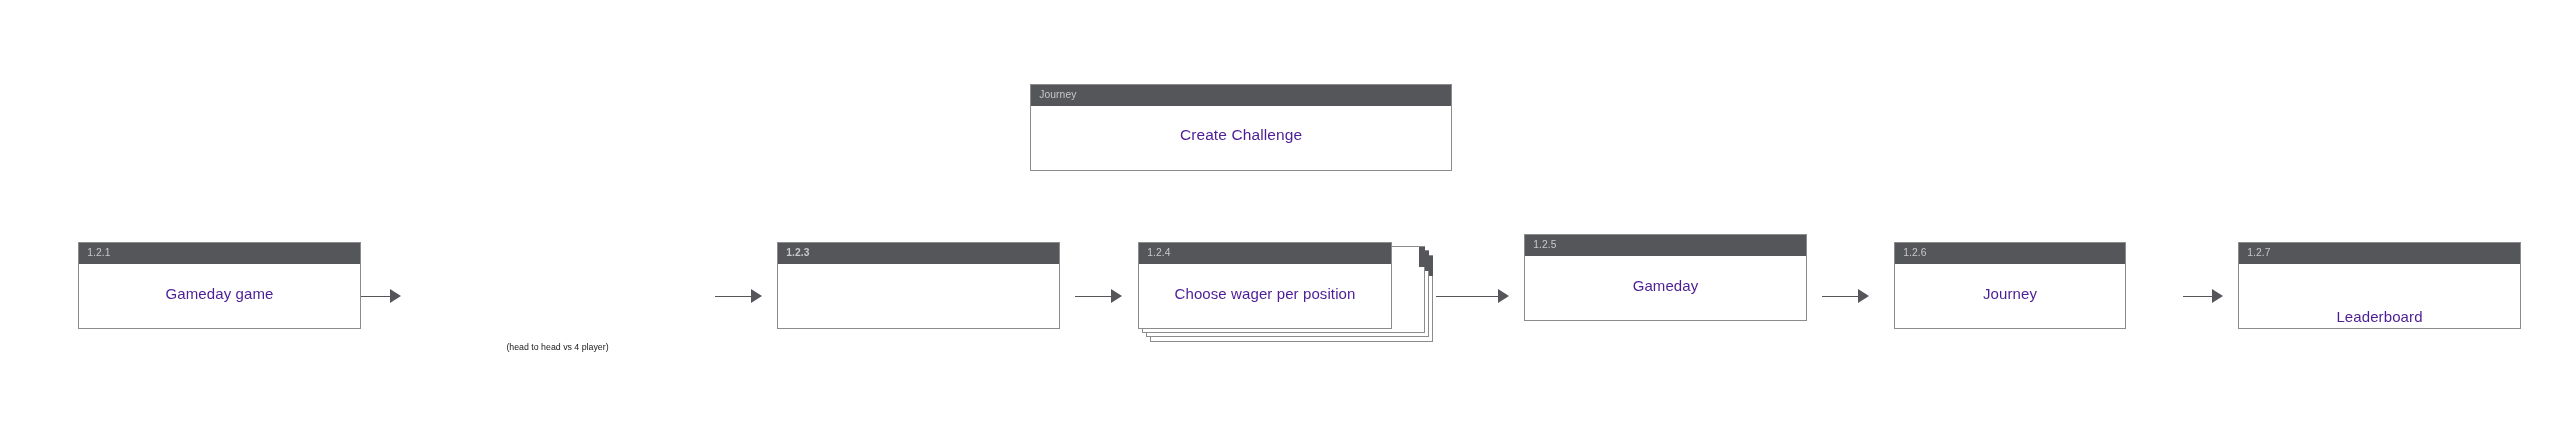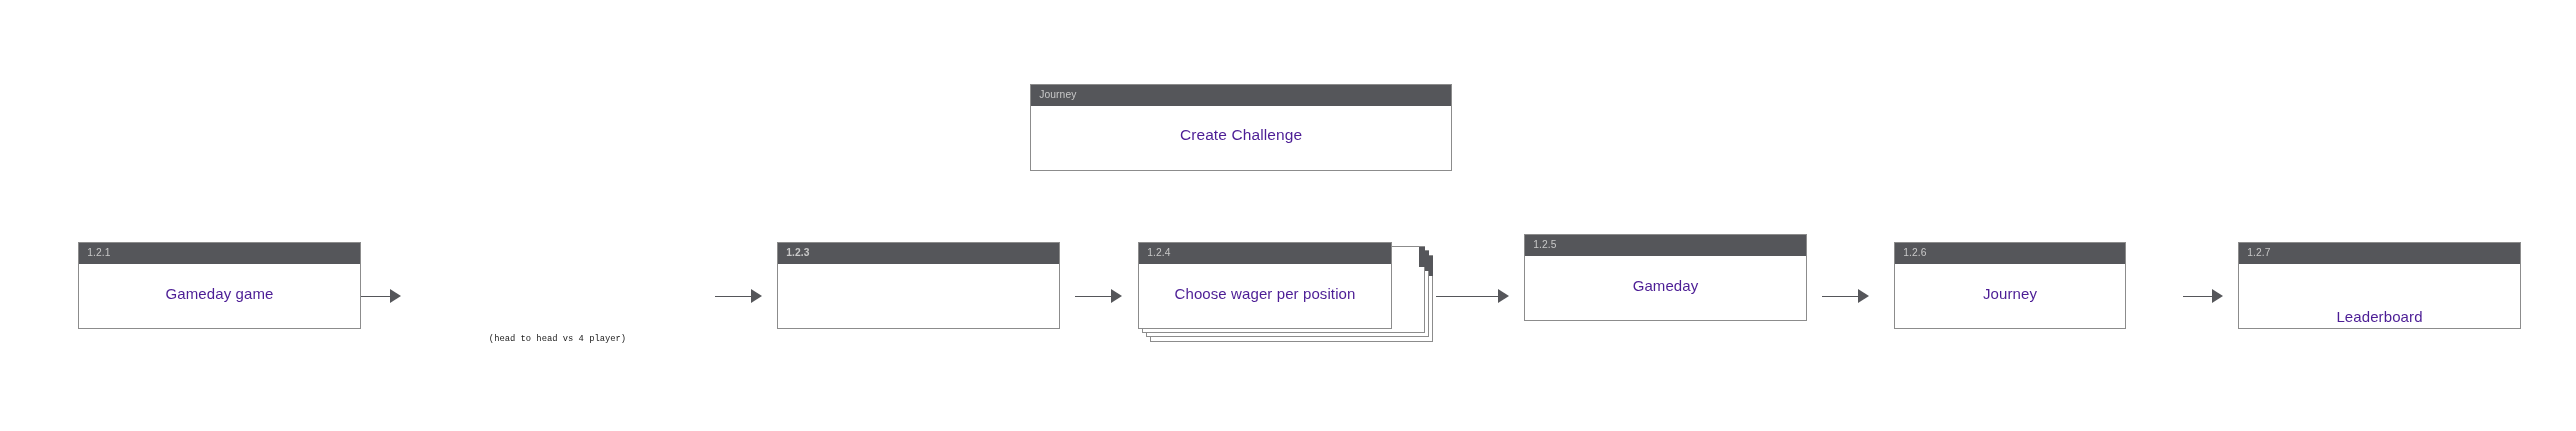--- a/index.html
+++ b/index.html
@@ -151,21 +151,21 @@
       <div class="head"></div>
     </div>
     <div class="arrow" style="left: 2183px; width: 40px;">
       <div class="shaft"></div>
       <div class="head"></div>
     </div>
     <div class="card step-card" style="left: 55px; top: 242px; width: 283px; z-index: 20; margin-left: 23px;">
       <div class="card-header">1.2.1</div>
       <div class="card-body">Gameday game</div>
     </div>
-    <div class="caption" style="left: 416px; width: 283px; top: 334px; font-family: Liberation Mono, monospace;">(head to head vs 4 player)</div>
+    <div class="caption" style="left: 416px; width: 283px; top: 342px;">(head to head vs 4 player)</div>
     <div class="card step-card" style="left: 777px; top: 242px; width: 283px; z-index: 20; font-weight: bold;">
       <div class="card-header">1.2.3</div>
     </div>
     <div class="stack-layer" style="left: 1150px; top: 255px; width: 283px; z-index: 7;">
       <div class="lh" style="width: 13.4px;"></div>
     </div>
     <div class="stack-layer" style="left: 1146px; top: 250px; width: 283px; z-index: 8;">
       <div class="lh" style="width: 9.3px;"></div>
     </div>
     <div class="stack-layer" style="left: 1142px; top: 246px; width: 283px; z-index: 9;">

